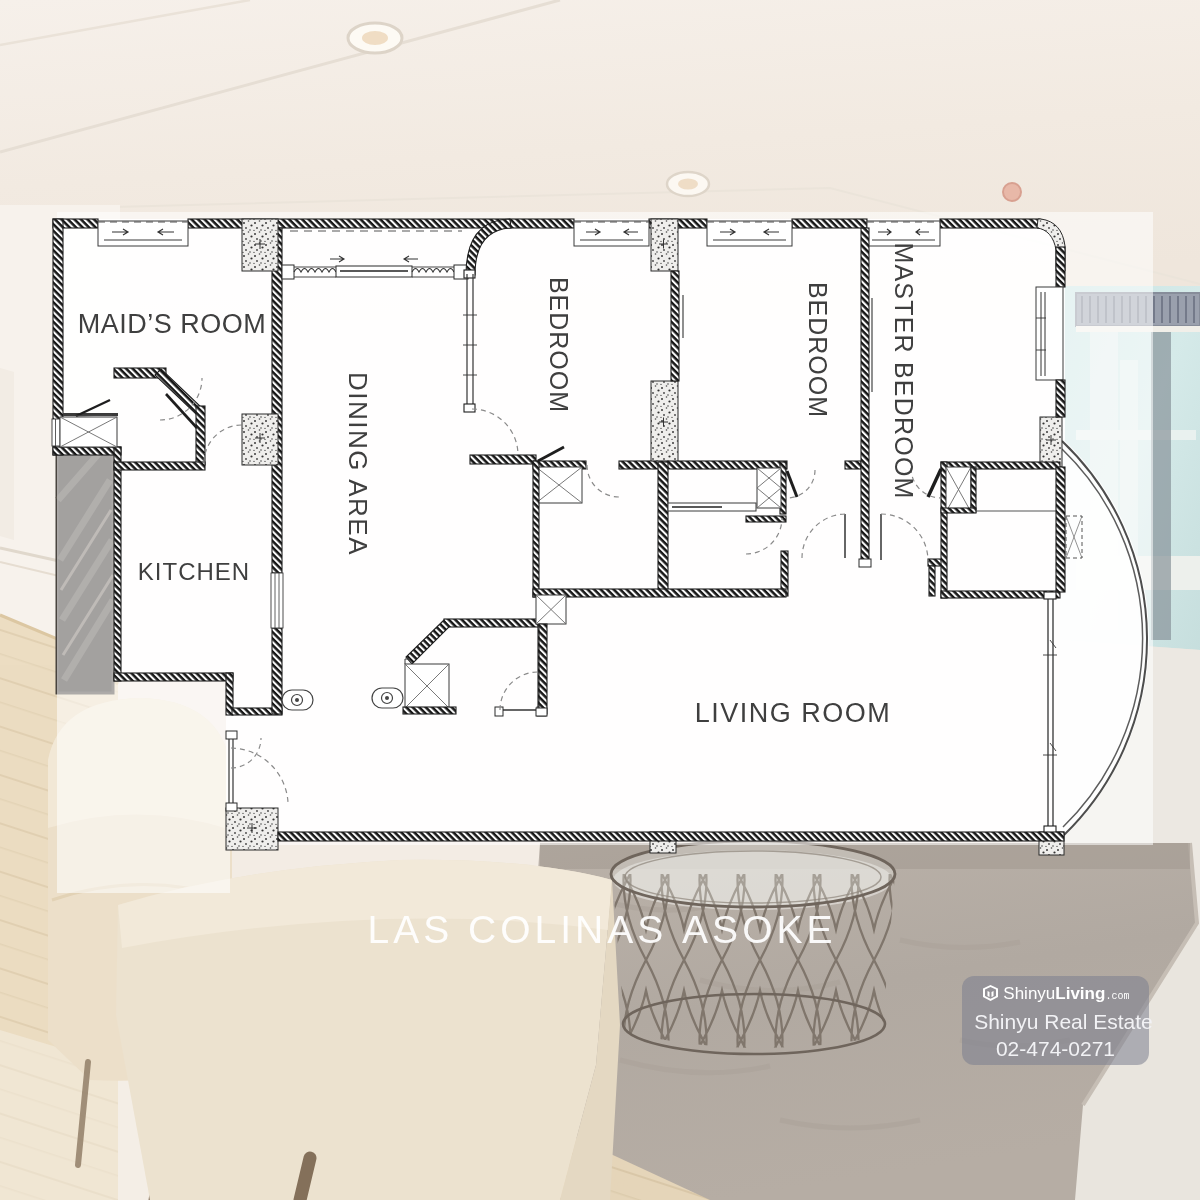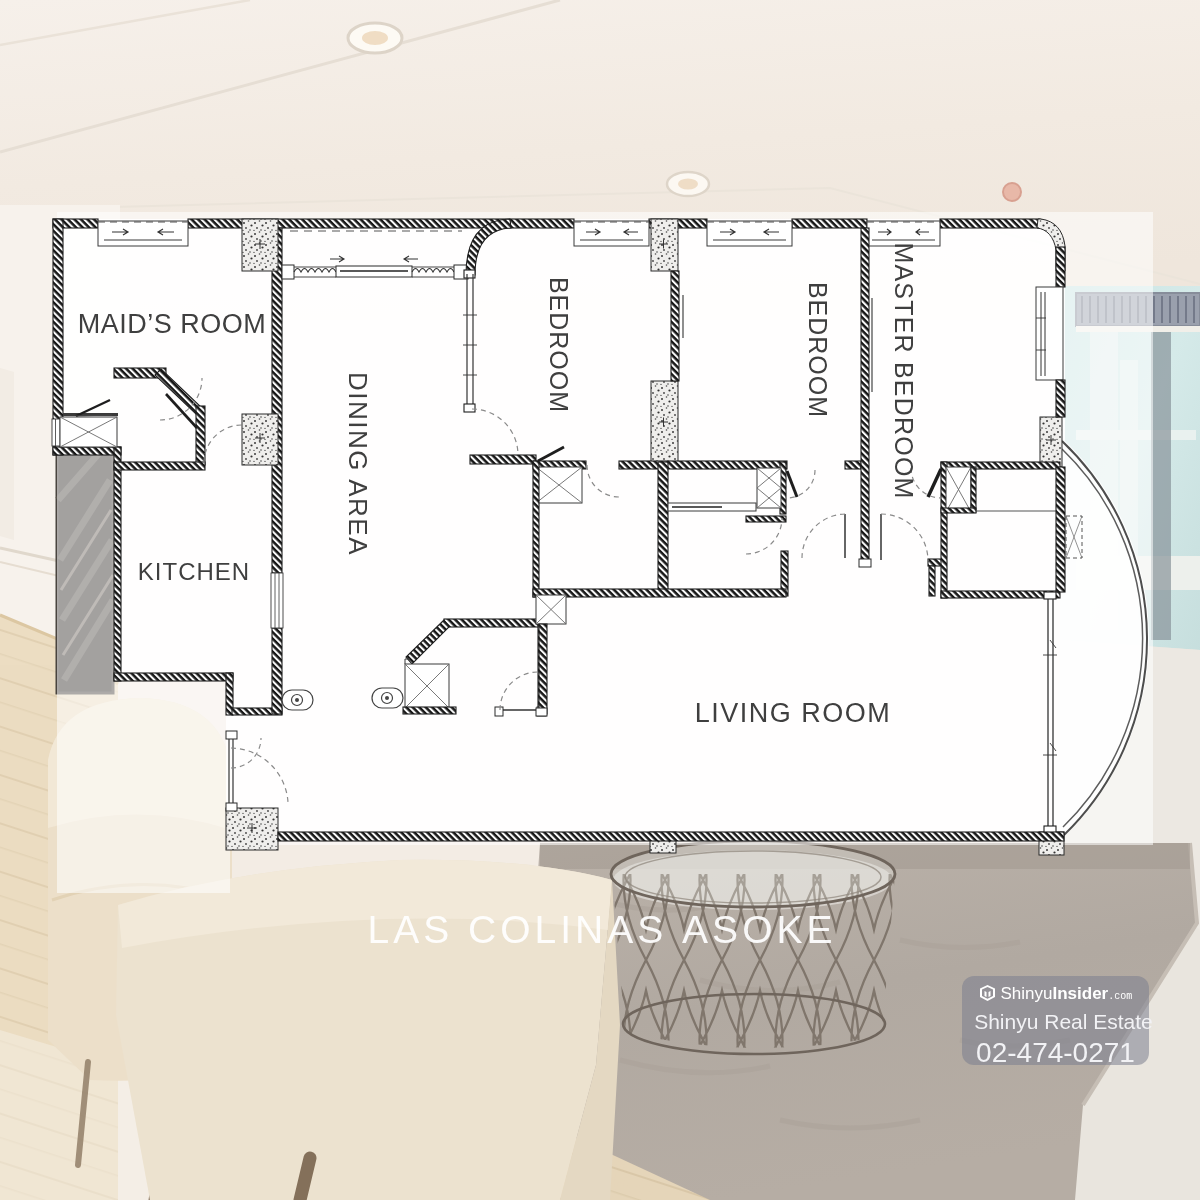--- a/index.html
+++ b/index.html
@@ -465,18 +465,18 @@
 </svg>
 
 <div class="abs" style="left:0;top:908px;width:1204px;text-align:center;color:rgba(255,255,255,0.93);font-size:39px;letter-spacing:4px;font-weight:400;">LAS&nbsp;COLINAS&nbsp;ASOKE</div>
 
 <div class="abs" style="left:962px;top:976px;width:187px;height:89px;background:rgba(122,126,142,0.54);border-radius:12px;"></div>
 <div class="abs" style="left:962px;top:984px;width:187px;text-align:center;color:#fff;font-size:17px;">
   <svg width="17" height="16" viewBox="0 0 17 16" style="vertical-align:-2px">
         <path d="M8.5,0 L16,3.5 L16,12 L8.5,16 L1,12 L1,3.5 Z M8.5,2 L3,4.6 L3,11 L8.5,13.8 L14,11 L14,4.6 Z" fill="#fff"></path>
         <path d="M5.5,6 L7.5,7 L7.5,12 L5.5,11 Z M9.5,7 L11.5,6 L11.5,11 L9.5,12 Z" fill="#fff"></path>
       </svg>
-  <span style="font-weight:400;">Shinyu</span><span style="font-weight:700;">Insider</span><span style="font-size:10px;font-family:Liberation Mono, monospace;">.com</span>
+  <span style="font-weight:400;">Shinyu</span><span style="font-weight:700;">Living</span><span style="font-size:10px;font-family:Liberation Mono, monospace;">.com</span>
 </div>
 <div class="abs" style="left:962px;top:1010px;width:203px;text-align:center;color:#f2f2f5;font-size:21px;">Shinyu&nbsp;Real&nbsp;Estate</div>
-<div class="abs" style="left:962px;top:1037px;width:187px;text-align:center;color:#f2f2f5;font-size:28px;">02-474-0271</div>
+<div class="abs" style="left:962px;top:1037px;width:187px;text-align:center;color:#f2f2f5;font-size:21px;">02-474-0271</div>
 
 </div>
 
 </body></html>

